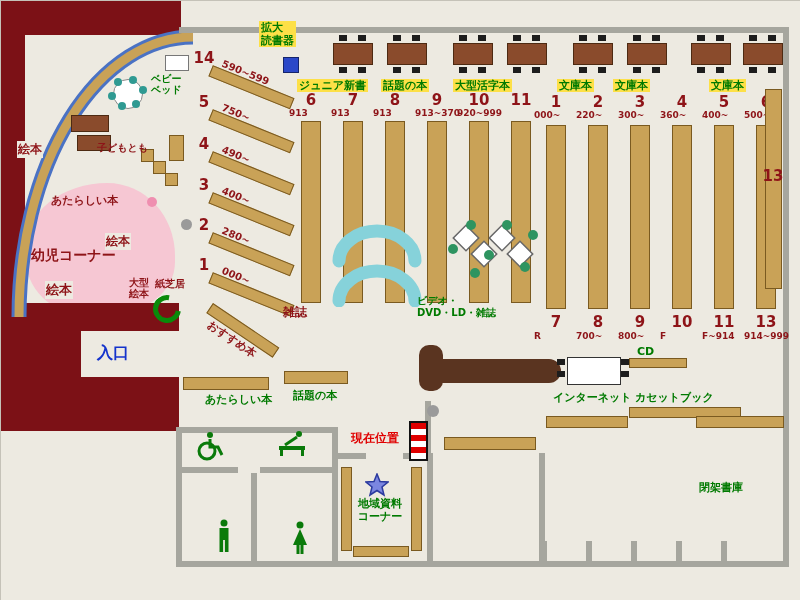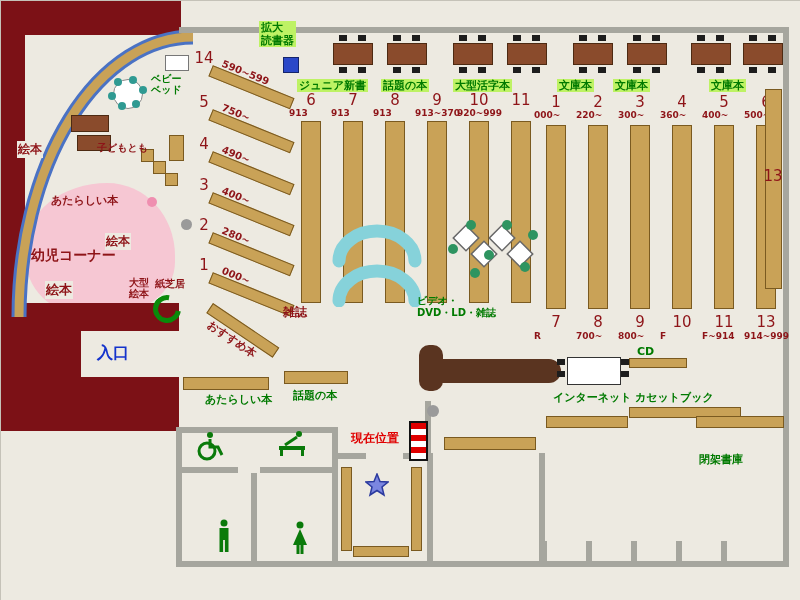--- a/index.html
+++ b/index.html
@@ -4,24 +4,24 @@
 <style>
   html,body{margin:0;padding:0}
   #map{position:relative;width:800px;height:600px;background:#edeae1;
        font-family:"DejaVu Sans","Liberation Sans",sans-serif;overflow:hidden;border:1px solid #c5c2b8}
   .abs{position:absolute}
   .wall{position:absolute;background:#7c1116}
   .gwall{position:absolute;background:#a6a69e}
   .shelf{position:absolute;background:#c9a257;border:1px solid #7a5a20;box-sizing:border-box}
   .tbl{position:absolute;background:#8a4b2c;border:1px solid #4d2a12}
   .chair{position:absolute;width:8px;height:6px;background:#1d1d1d}
-  .num{position:absolute;color:#8e1418;font-weight:normal;font-size:15px;text-align:center}
+  .num{position:absolute;color:#8e1418;font-weight:bold;font-size:15px;text-align:center}
   .range{position:absolute;color:#8e1418;font-weight:bold;font-size:9px;white-space:nowrap}
   .glabel{position:absolute;color:#007a00;font-weight:bold;font-size:11px;line-height:13px;white-space:nowrap}
-  .wbg{background:#bef264;padding:0 2px}
+  .wbg{background:#fde047;padding:0 2px}
   .mlabel{position:absolute;color:#8e1418;font-weight:bold;white-space:nowrap}
   .dot{position:absolute;border-radius:50%}
   .diag{position:absolute;transform:rotate(22deg);transform-origin:0 0}
   .diag .bar{width:86px;height:10px;background:#c9a257;border:1px solid #7a5a20}
   .diag .rng{color:#8e1418;font-weight:bold;font-size:10px;padding-left:8px;white-space:nowrap}
   .marker{position:absolute;width:15px;height:36px;border:2px solid #111;
           background:repeating-linear-gradient(180deg,#e00000 0 6px,#ffffff 6px 12px)}
 </style>
 </head>
 <body>
@@ -295,28 +295,32 @@
   <div class="glabel" style="left:204px;top:392px">あたらしい本</div>
   <div class="shelf" style="left:283px;top:370px;width:64px;height:13px"></div>
   <div class="glabel" style="left:292px;top:388px">話題の本</div>
 
   <div class="abs" style="left:350px;top:429px;color:#e00000;font-weight:bold;font-size:12px;white-space:nowrap">現在位置</div>
   <div class="marker" style="left:408px;top:420px"></div>
 
   <svg class="abs" style="left:364px;top:472px" width="24" height="24" viewBox="0 0 24 24">
     <path d="M12 1 L15 8.5 L23 9 L17 14 L19 22 L12 17.5 L5 22 L7 14 L1 9 L9 8.5 Z" fill="#7b86e0" stroke="#2b3a9e" stroke-width="1.5"></path>
   </svg>
+  <div class="glabel" style="left:334px;top:496px;width:90px;text-align:center;line-height:13px">
+    <span>地域資料</span><br>
+    <span>コーナー</span>
+  </div>
   <div class="shelf" style="left:340px;top:466px;width:11px;height:84px"></div>
   <div class="shelf" style="left:410px;top:466px;width:11px;height:84px"></div>
   <div class="shelf" style="left:352px;top:545px;width:56px;height:11px"></div>
 
   <div class="shelf" style="left:443px;top:436px;width:92px;height:13px"></div>
   <div class="shelf" style="left:545px;top:415px;width:82px;height:12px"></div>
   <div class="shelf" style="left:695px;top:415px;width:88px;height:12px"></div>
-  <div class="glabel" style="left:698px;top:452px">閉架書庫</div>
+  <div class="glabel" style="left:698px;top:480px">閉架書庫</div>
 
   <svg class="abs" style="left:194px;top:430px" width="30" height="32" viewBox="0 0 30 32">
     <circle cx="12" cy="20" r="8" fill="none" stroke="#0a7a0a" stroke-width="3"></circle>
     <circle cx="15" cy="4" r="3" fill="#0a7a0a"></circle>
     <path d="M15 8 v8 h8 l4 8" fill="none" stroke="#0a7a0a" stroke-width="3"></path>
   </svg>
   <svg class="abs" style="left:276px;top:428px" width="30" height="28" viewBox="0 0 30 28">
     <circle cx="22" cy="5" r="3" fill="#0a7a0a"></circle>
     <path d="M20 8 L8 16" stroke="#0a7a0a" stroke-width="3"></path>
     <rect x="2" y="17" width="26" height="4" fill="#0a7a0a"></rect>

